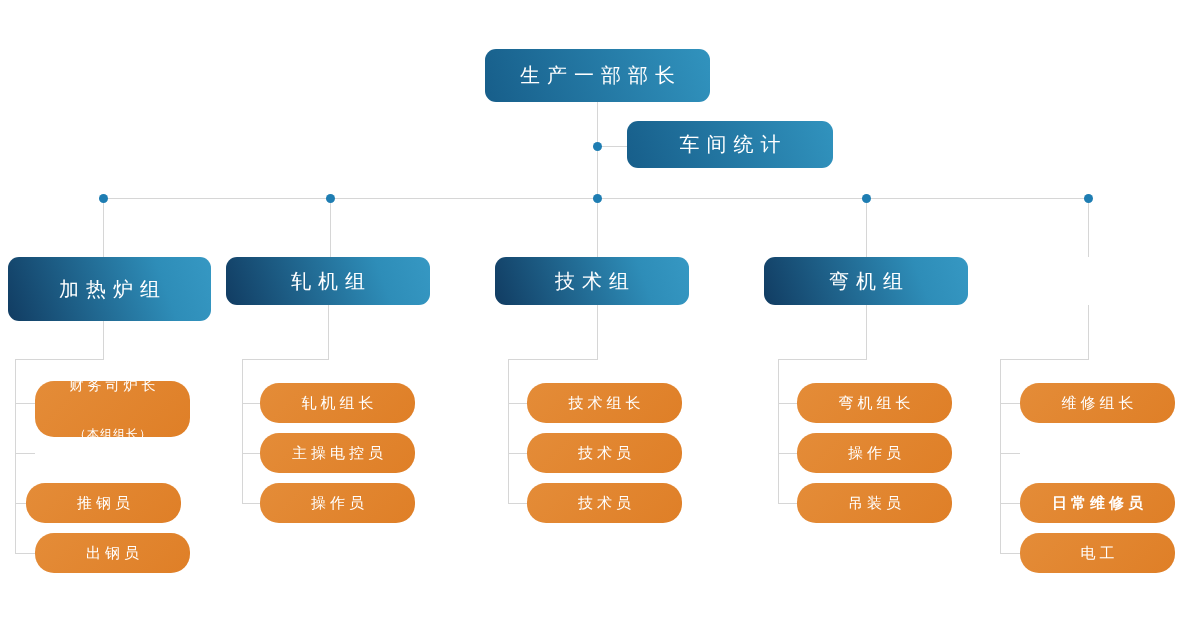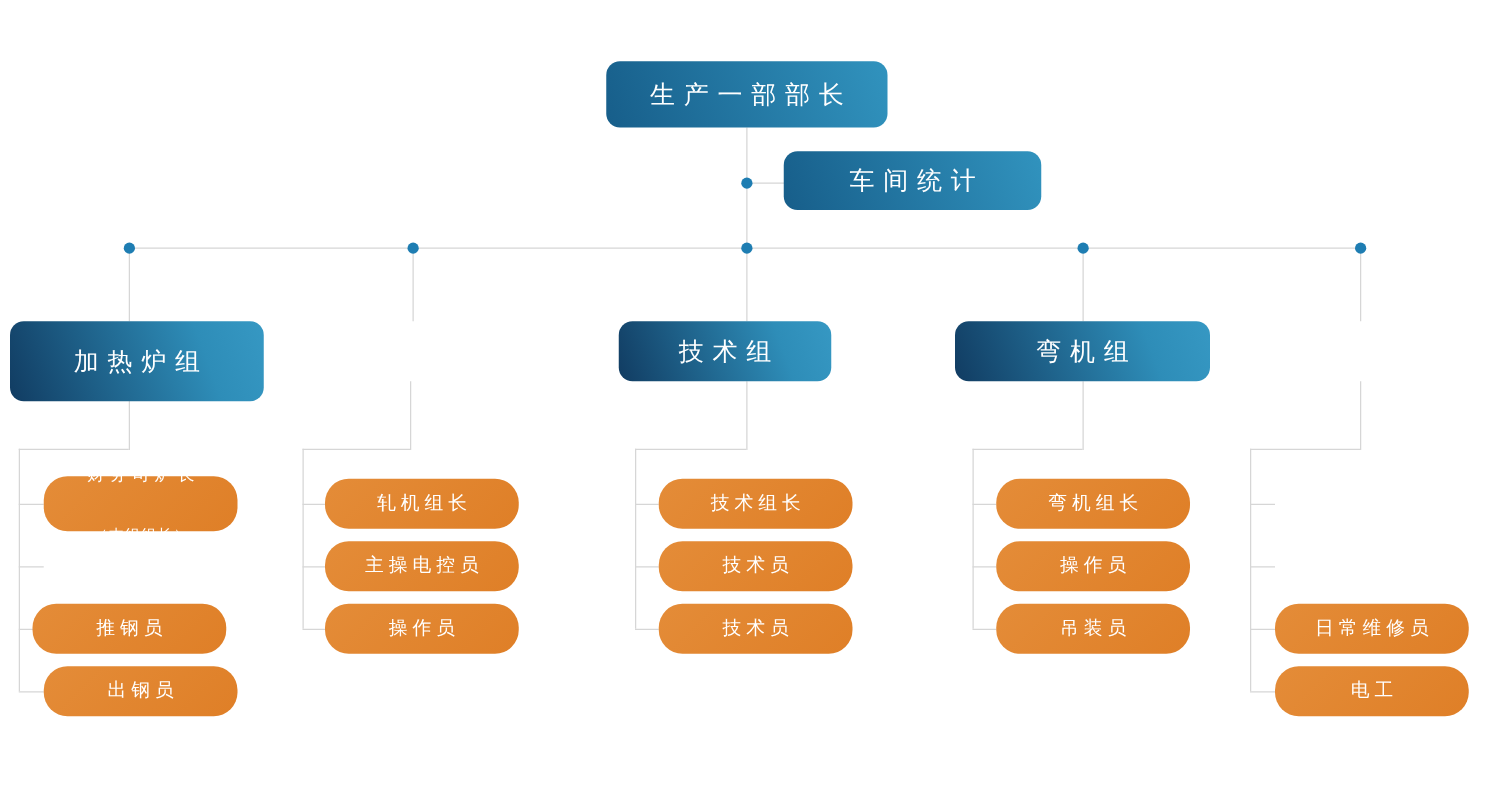--- a/index.html
+++ b/index.html
@@ -98,28 +98,31 @@
   <div class="box top-node" style="left:485px;top:49px;width:225px;height:53px;">
     <span class="lbl">生产一部部长</span>
   </div>
   <div class="box top-node" style="left:627px;top:121px;width:206px;height:47px;">
     <span class="lbl">车间统计</span>
   </div>
 
   <div class="box group-node" style="left:8px;top:257px;width:203px;height:64px;">
     <span class="lbl">加热炉组</span>
   </div>
-  <div class="box group-node" style="left:495px;top:257px;width:170px;height:48px;">
+  <div class="box group-node" style="left:226px;top:257px;width:204px;height:48px;">
+    <span class="lbl">轧机组</span>
+  </div>
+  <div class="box group-node" style="left:495px;top:257px;width:194px;height:48px;">
     <span class="lbl">技术组</span>
   </div>
   <div class="box group-node" style="left:764px;top:257px;width:204px;height:48px;">
     <span class="lbl">弯机组</span>
   </div>
 
-  <div class="box item has-sub" style="left:35px;top:381px;height:44px;gap:16px;">
+  <div class="box item has-sub" style="left:35px;top:381px;height:56px;gap:16px;">
     <span class="lbl">财务司炉长</span>
     <span class="sub">（本组组长）</span>
   </div>
   <div class="box item" style="left:26px;top:483px;">
     <span class="lbl">推钢员</span>
   </div>
   <div class="box item" style="left:35px;top:533px;">
     <span class="lbl">出钢员</span>
   </div>
 
@@ -146,20 +149,23 @@
   <div class="box item" style="left:797px;top:383px;">
     <span class="lbl">弯机组长</span>
   </div>
   <div class="box item" style="left:797px;top:433px;">
     <span class="lbl">操作员</span>
   </div>
   <div class="box item" style="left:797px;top:483px;">
     <span class="lbl">吊装员</span>
   </div>
 
-  <div class="box item" style="left:1020px;top:483px;">
+  <div class="box item" style="left:1020px;top:383px;">
+    <span class="lbl">维修组长</span>
+  </div>
+  <div class="box item" style="left:1020px;top:483px;font-weight:bold;">
     <span class="lbl">日常维修员</span>
   </div>
   <div class="box item" style="left:1020px;top:533px;">
     <span class="lbl">电工</span>
   </div>
 
 </div>
 
 </body></html>

